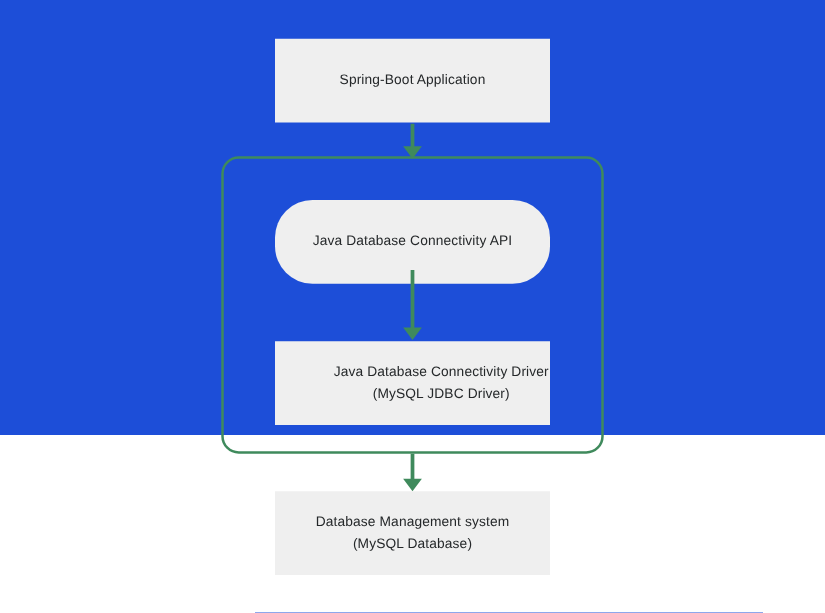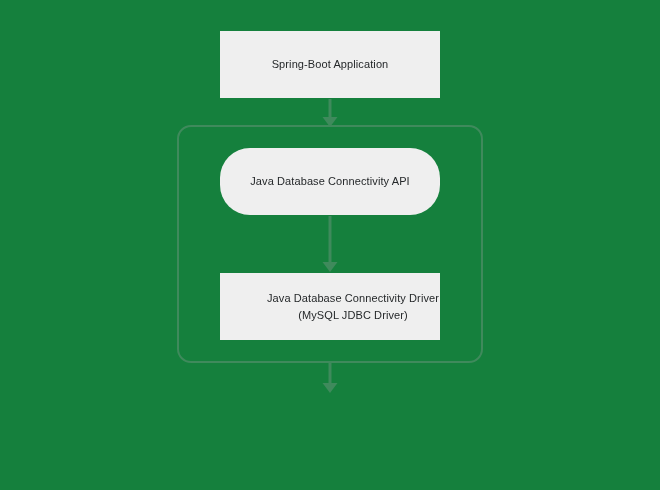--- a/index.html
+++ b/index.html
@@ -9,22 +9,22 @@
   body {
     width: 660px;
     height: 490px;
     background: #ffffff;
     font-family: "Liberation Sans", sans-serif;
     overflow: hidden;
   }
   #diagram-canvas {
     position: relative;
     width: 660px;
-    height: 490px;
-    background: #15803d;
+    height: 348px;
+    background: #1d4ed8;
   }
 
   
   .node-box {
     position: absolute;
     background: #efefef;
     display: flex;
     align-items: center;
     justify-content: center;
     text-align: center;
@@ -32,21 +32,21 @@
   }
   .node-label {
     font-size: 11px;
     line-height: 17px;
     color: #25282a;
     letter-spacing: 0.1px;
     white-space: pre-line;
   }
 
   #box-spring-boot   { left: 220px; top: 31px;  width: 220px; height: 67px; }
-  #box-jdbc-api      { left: 220px; top: 148px; width: 220px; height: 67px; border-radius: 30px; }
+  #box-jdbc-api      { left: 220px; top: 160px; width: 220px; height: 67px; border-radius: 30px; }
   #box-jdbc-driver   { left: 220px; top: 273px; width: 220px; height: 67px; padding-left: 46px; }
   #box-dbms          { left: 220px; top: 393px; width: 220px; height: 67px; }
 
   
   #jdbc-group-container {
     position: absolute;
     left: 177px;
     top: 125px;
     width: 306px;
     height: 238px;
@@ -92,14 +92,18 @@
   <div class="node-box" id="box-jdbc-driver">
     <span class="node-label">Java Database Connectivity Driver
 (MySQL JDBC Driver)</span>
   </div>
 
   <svg class="arrow" width="660" height="490">
     <line x1="330" y1="363" x2="330" y2="384" stroke="#3f8a5c" stroke-width="3"></line>
     <polygon points="322.5,383 337.5,383 330,393" fill="#3f8a5c"></polygon>
   </svg>
 
+  <div class="node-box" id="box-dbms">
+    <span class="node-label">Database Management system
+(MySQL Database)</span>
+  </div>
 
 </div>
 
 </body></html>

